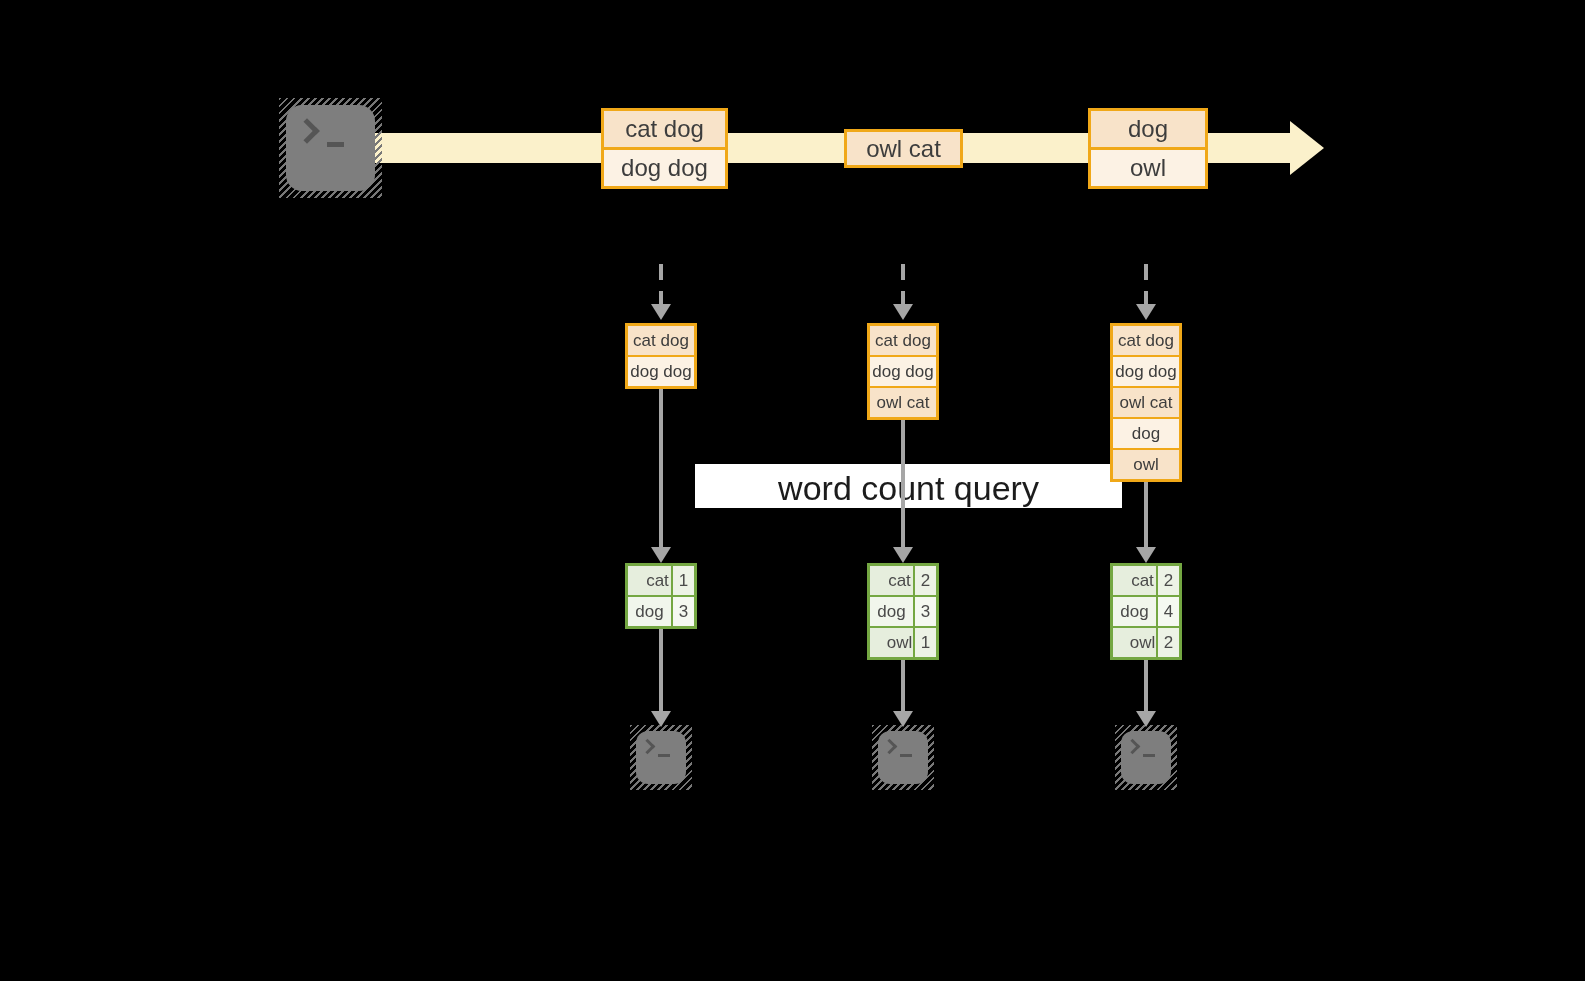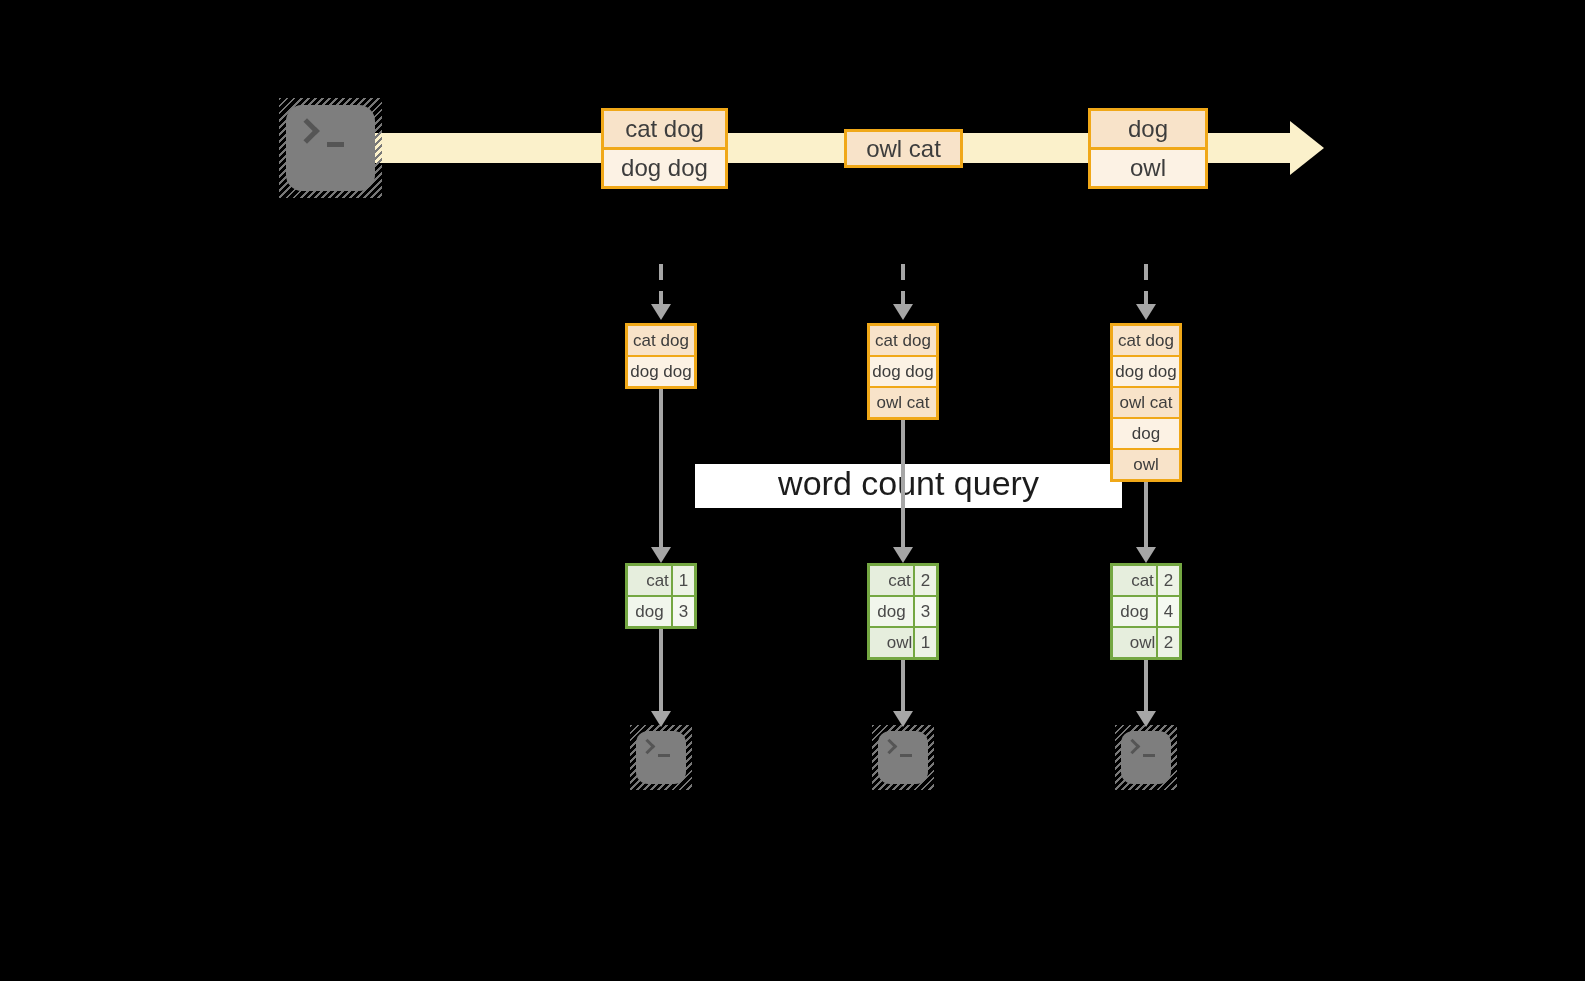--- a/index.html
+++ b/index.html
@@ -39,21 +39,21 @@
   
   .vline{position:absolute;width:4px;background:#A6A6A6;transform:translateX(-50%);z-index:20;}
   .dashline{position:absolute;width:4px;transform:translateX(-50%);z-index:20;
             background:repeating-linear-gradient(to bottom,#A6A6A6 0 16px,transparent 16px 27px);}
   .ahead{position:absolute;width:0;height:0;transform:translateX(-50%);z-index:20;
          border-left:10px solid transparent;border-right:10px solid transparent;
          border-top:16px solid #A6A6A6;}
 
   
   .banner{position:absolute;left:695px;top:464px;width:427px;height:44px;background:#FFFFFF;
-          z-index:5;display:flex;align-items:flex-start;justify-content:center;}
+          z-index:5;display:flex;align-items:flex-end;justify-content:center;}
   .banner span{color:#1C1C1C;font-size:34px;font-weight:400;}
 
   
   .gtable{position:absolute;box-sizing:border-box;width:72px;border:3px solid #74A742;
           background:#74A742;display:grid;grid-template-columns:1fr 21px;gap:2px;z-index:10;}
   .gc{height:29px;display:flex;align-items:center;justify-content:center;
       color:#4A4A4A;font-size:17px;}
   .w-odd{background:#E6EEDD;padding-left:16px;} .c-odd{background:#EDF3E6;}
   .w-even{background:#F1F6EC;} .c-even{background:#F5F9F1;}
 </style>

